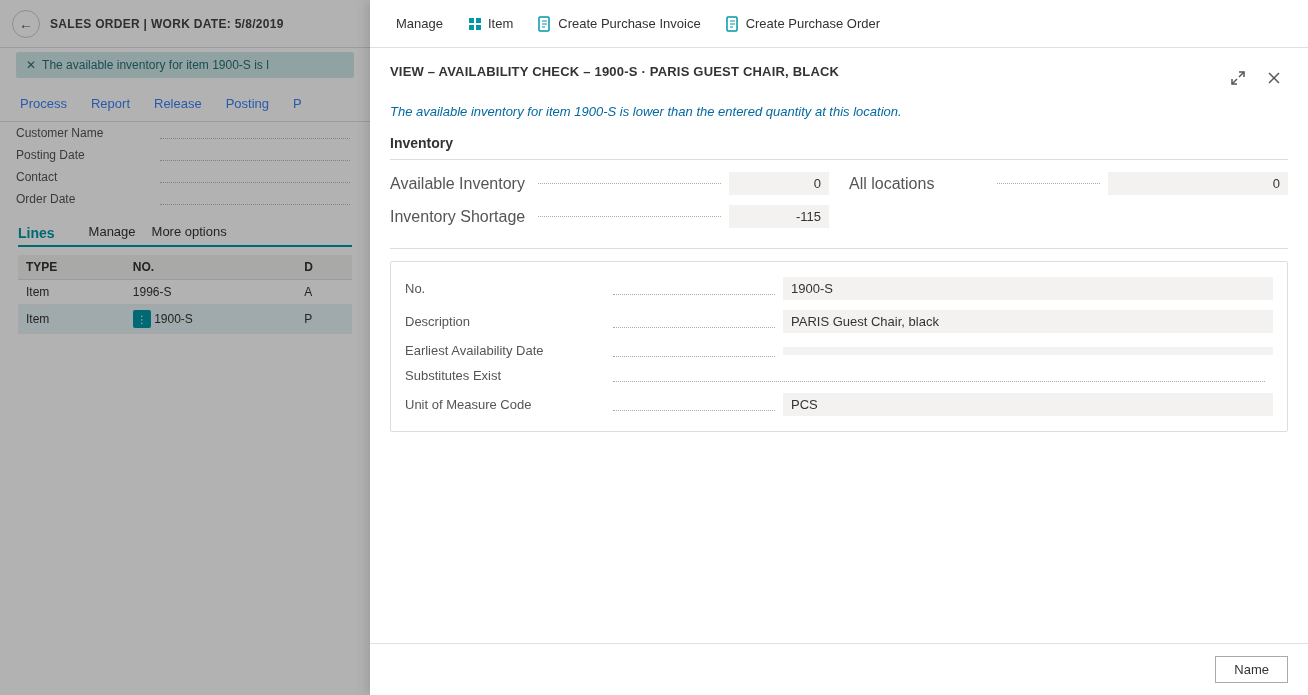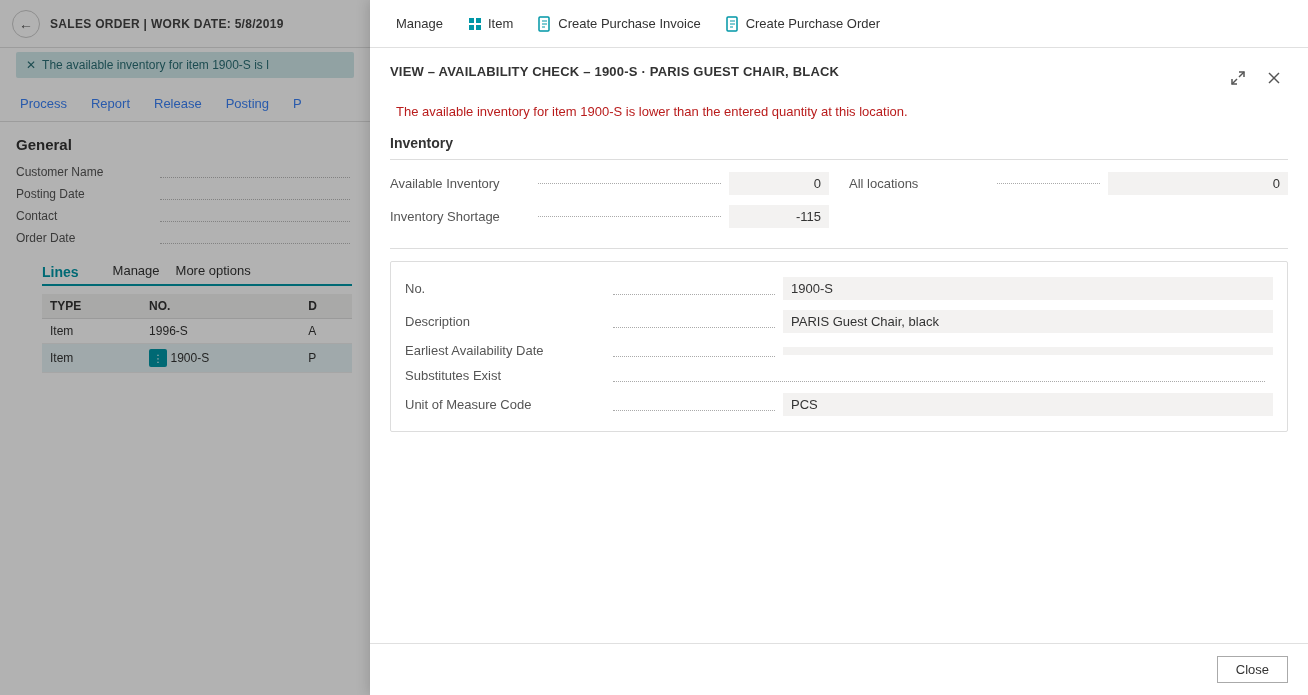--- a/index.html
+++ b/index.html
@@ -94,21 +94,20 @@
 
     .bg-field-dots {
       flex: 1;
       border-bottom: 1px dotted #bbb;
       margin: 0 4px;
       height: 12px;
     }
 
     .bg-lines-section {
       padding: 8px 18px;
-      margin-left: 24px;
     }
 
     .bg-lines-header {
       display: flex;
       align-items: center;
       gap: 16px;
       padding: 6px 0;
       border-bottom: 2px solid #0097a7;
     }
 
@@ -237,23 +236,24 @@
       width: 28px; height: 28px;
       border: none; background: transparent;
       cursor: pointer;
       display: flex; align-items: center; justify-content: center;
       color: #555;
       font-size: 16px;
     }
 
     
     .modal-warning {
-      padding: 2px 26px 16px;
-      font-size: 13px;
-      color: #b91c1c;
+      padding: 2px 20px 16px;
+      font-size: 13px;
+      color: #0369a1;
+      font-style: italic;
     }
 
     
     .modal-section {
       padding: 0 20px;
     }
 
     .modal-section-title {
       font-size: 14px;
       font-weight: 600;
@@ -271,21 +271,21 @@
     }
 
     .field-row {
       display: flex;
       align-items: center;
       gap: 8px;
     }
 
     .field-label {
       color: #555;
-      font-size: 13px;
+      font-size: 16px;
       white-space: nowrap;
       min-width: 140px;
     }
 
     .field-dots-line {
       flex: 1;
       border-bottom: 1px dotted #aaa;
       min-width: 20px;
     }
 
@@ -397,21 +397,20 @@
   </div>
 
   <div class="bg-nav">
     <div class="bg-nav-item">Process</div>
     <div class="bg-nav-item">Report</div>
     <div class="bg-nav-item">Release</div>
     <div class="bg-nav-item">Posting</div>
     <div class="bg-nav-item">P</div>
   </div>
 
-  <div class="bg-section-title">General</div>
 
   <div class="bg-field-row">
     <span class="bg-field-label">Customer Name</span>
     <div class="bg-field-dots"></div>
   </div>
   <div class="bg-field-row">
     <span class="bg-field-label">Posting Date</span>
     <div class="bg-field-dots"></div>
   </div>
   <div class="bg-field-row">
@@ -579,16 +578,16 @@
       <div class="details-field-row">
         <span class="details-label">Unit of Measure Code</span>
         <div class="details-dots"></div>
         <div class="details-value">PCS</div>
       </div>
 
     </div>
   </div>
 
   <div class="modal-footer">
-    <button class="close-btn">Close</button>
+    <button class="close-btn">Name</button>
   </div>
 
 </div>
 
 </body></html>

